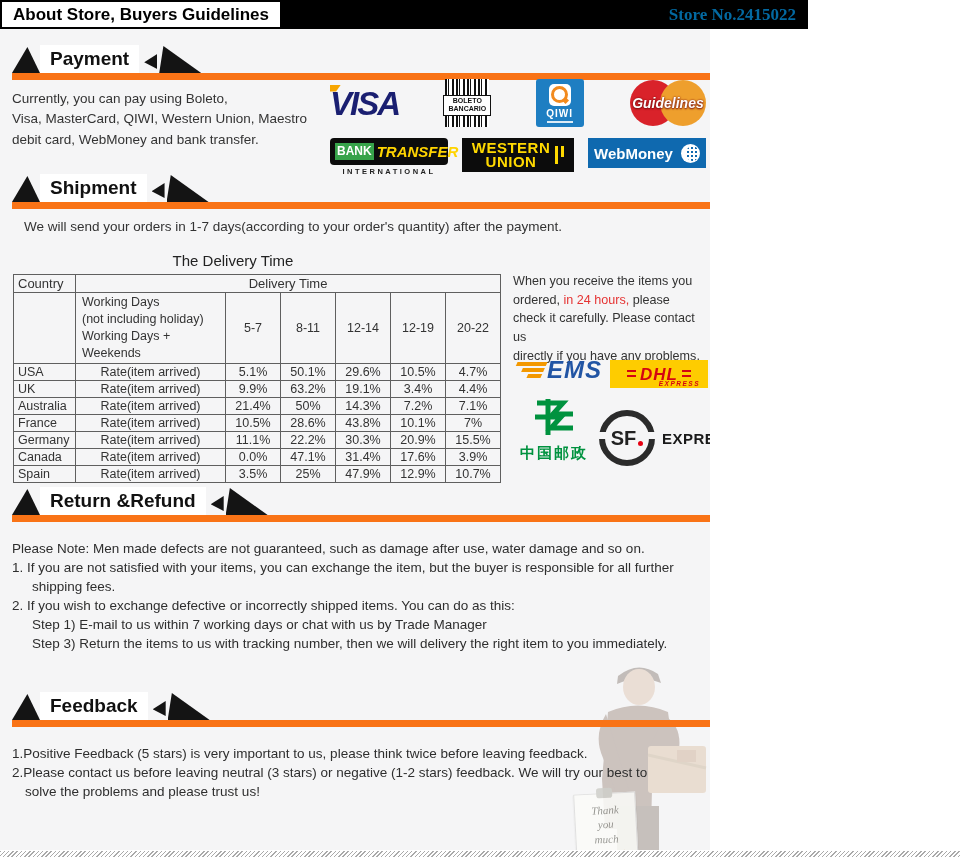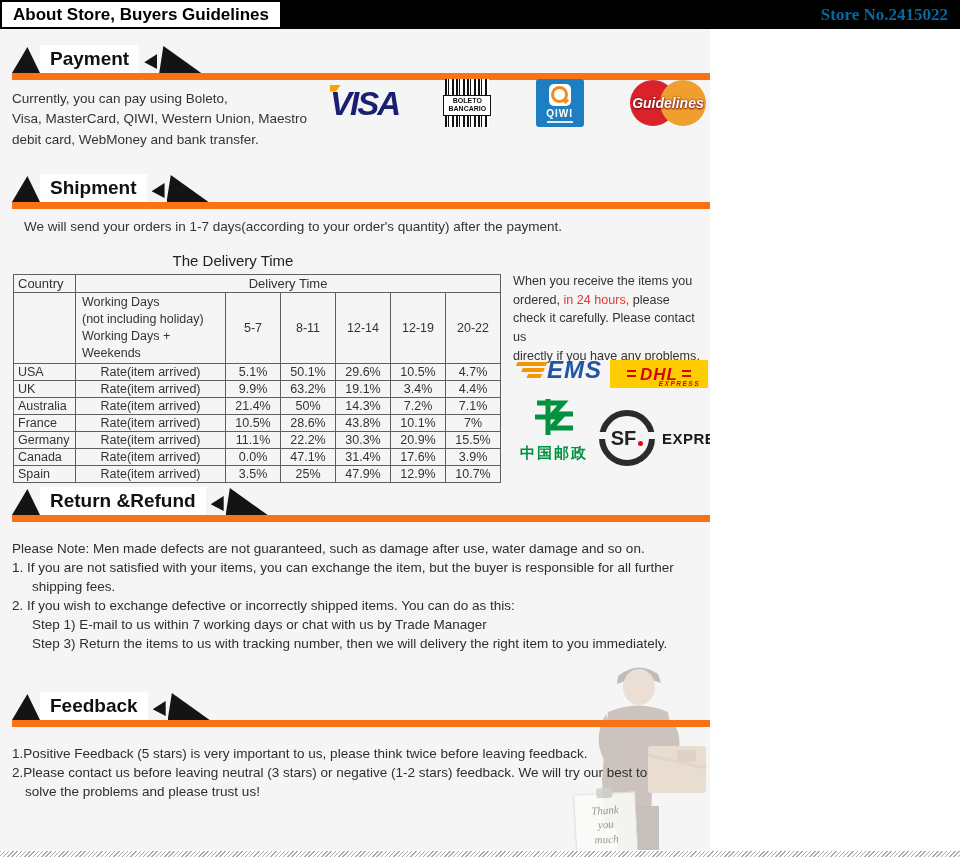--- a/index.html
+++ b/index.html
@@ -1,20 +1,20 @@
 <!DOCTYPE html>
 <html style="--visa-blue: #1a1f71; --visa-orange: #f7a600; --mc-red: #d9222a; --mc-orange: #ee9f2d; --qiwi-blue: #1e7ec2; --qiwi-orange: #f28a1e; --wm-blue: #0f69af; --wu-yellow: #ffd900; --bt-green: #37a34a; --bt-yellow: #ffd400; --ems-blue: #2255a4; --ems-orange: #f39800; --dhl-yellow: #fecc00; --dhl-red: #d40511; --cp-green: #00923f; --sf-black: #2b2b2b; --sf-red: #e60012; --note-red: #e53333; --star-orange: #dd9f45;"><head>
 <meta charset="utf-8">
 <style>
   html,body { margin:0; padding:0; background:#fff; }
   .page { position:relative; width:960px; height:862px; background:#fff; overflow:hidden;
           font-family:"Liberation Sans", sans-serif; color:#2e2e2e; }
 
   
-  .topbar { position:absolute; left:0; top:0; width:960px; height:29px; background:#000; }
+  .topbar { position:absolute; left:0; top:0; width:808px; height:29px; background:#000; }
   .topbar-title { position:absolute; left:2px; top:2px; height:25px; background:#fff; color:#000;
                   font-size:17px; font-weight:bold; line-height:25px; padding:0 11px; }
   .topbar-store { position:absolute; right:12px; top:0; height:29px; line-height:29px; color:#0369a1;
                   font-family:"Liberation Serif", serif; font-weight:bold; font-size:17px; }
 
   
   .panel { position:absolute; left:0; top:29px; width:710px; height:821px; background:#f5f5f6; overflow:hidden; }
 
   
   .sec-header { position:absolute; left:12px; width:708px; height:30px; display:flex; align-items:flex-end;
@@ -179,20 +179,43 @@
           <div class="qiwi-badge">
               <div class="qiwi-q"></div>
             </div>
           <div class="qiwi-text">QIWI</div>
           <div class="qiwi-sub"></div>
         </div>
         <div class="logo-mc">
           <div class="mc-c1"></div>
           <div class="mc-c2"></div>
           <div class="mc-text">Guidelines</div>
+        </div>
+      </div>
+      <div class="plrow plrow2">
+        <div class="logo-bt">
+          <div class="bt-bar">
+            <span class="bt-bank">BANK</span>
+            <span class="bt-transfer">TRANSFER</span>
+          </div>
+          <div class="bt-intl">INTERNATIONAL</div>
+        </div>
+        <div class="logo-wu">
+          <div class="wu-text">
+            <div>WESTERN</div>
+            <div>UNION</div>
+          </div>
+          <div class="wu-bars">
+              <i class="wu-b1"></i>
+              <i class="wu-b2"></i>
+            </div>
+        </div>
+        <div class="logo-wm">
+          <span class="wm-text">WebMoney</span>
+          <span class="wm-globe"></span>
         </div>
       </div>
     </div>
 
     <div class="sec-header" style="top:143px">
       <span class="tri-left"></span>
       <span class="hdr-label">Shipment</span>
       <span class="hdr-arrow"></span>
       <span class="hdr-tri"></span>
     </div>

